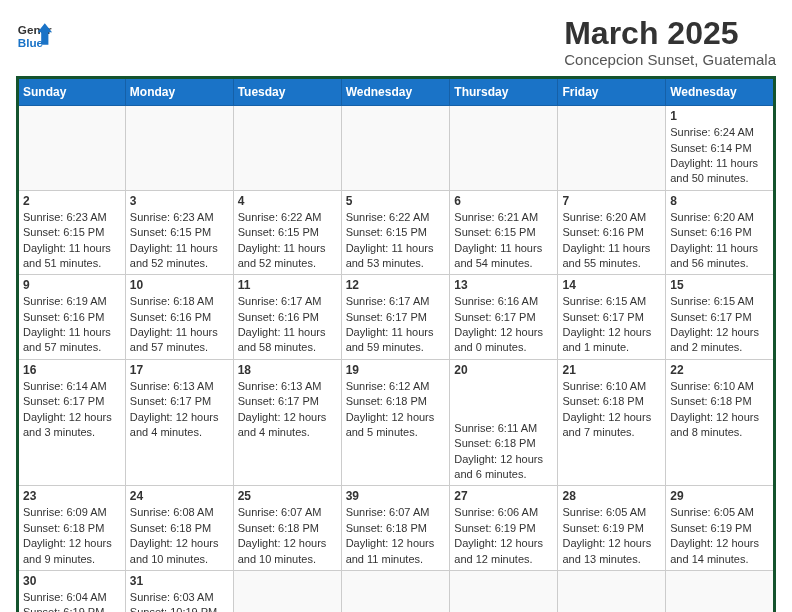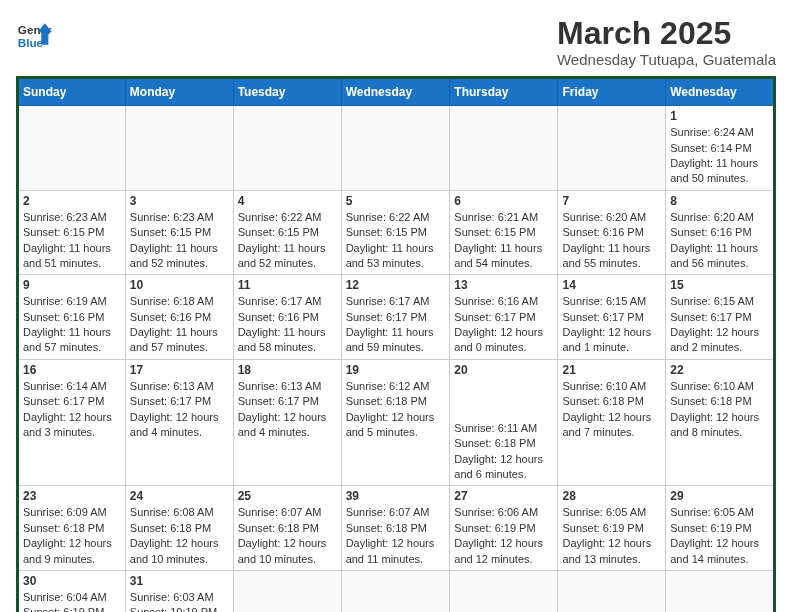--- a/index.html
+++ b/index.html
@@ -82,21 +82,21 @@
 <div class="header-area">
   <div class="logo">
     <svg class="logo-icon" viewBox="0 0 40 40">
       <text x="2" y="20" font-size="13" font-weight="bold" fill="#333" font-family="Arial">General</text>
       <text x="2" y="34" font-size="13" font-weight="bold" fill="#1a73c7" font-family="Arial">Blue</text>
       <polygon points="32,8 40,18 36,18 36,32 28,32 28,18 24,18" fill="#1a73c7"></polygon>
     </svg>
   </div>
   <div class="title-area">
     <div class="month-title">March 2025</div>
-    <div class="location-subtitle">Wednesday Tutuapa, Guatemala</div>
+    <div class="location-subtitle">Concepcion Sunset, Guatemala</div>
   </div>
 </div>
 
 <table class="calendar-table">
   <thead>
     <tr>
     <th>Sunday</th>
         <th>Monday</th>
         <th>Tuesday</th>
         <th>Wednesday</th>

